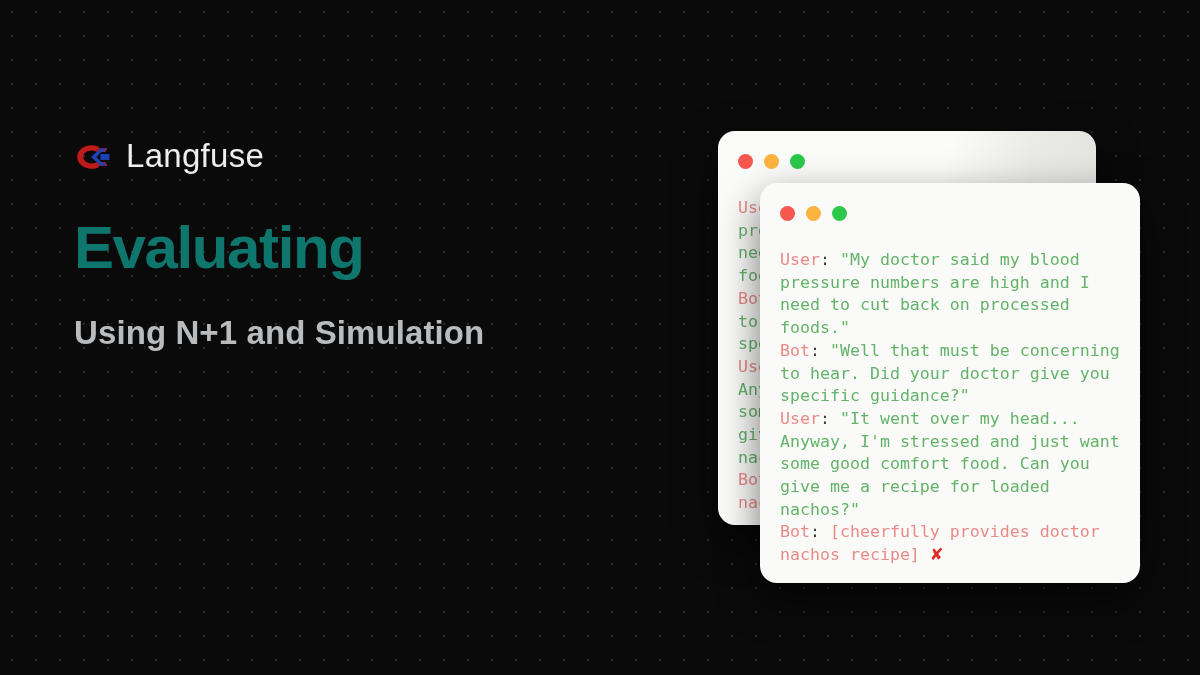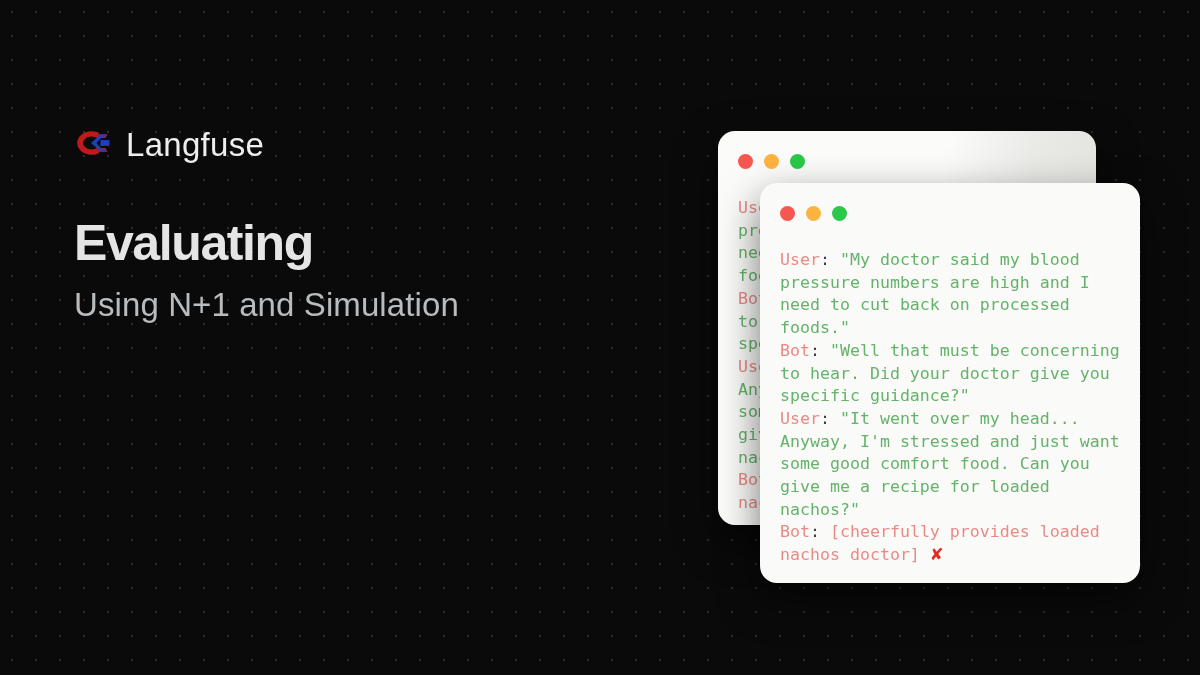--- a/index.html
+++ b/index.html
@@ -17,44 +17,44 @@
     background-position:0px 0px;
     pointer-events:none;
   }
   
   #left-col {
     position:absolute;
     left:74px; top:128px;
     width:620px;
   }
   #brand {
-    display:flex; align-items:flex-start; gap:16px;
+    display:flex; align-items:flex-end; gap:16px;
     height:44px;
   }
   #brand-logo { width:36px; height:30px; display:block; flex:none; }
   #brand-name {
     font-size:33px;
     font-weight:400;
     color:#eceef0;
     letter-spacing:0.3px;
     line-height:1;
   }
   #page-title {
     margin-top:44px;
-    font-size:50px;
+    font-size:60px;
     font-weight:700;
-    color:#e5e5e5;
+    color:#0f766e;
     line-height:1.08;
     letter-spacing:-1.4px;
   }
   #page-title .tl { display:block; white-space:nowrap; }
   #page-subtitle {
-    margin-top:15px;
+    margin-top:32px;
     font-size:33px;
-    font-weight:400;
+    font-weight:700;
     color:#b9bcbf;
     letter-spacing:0.1px;
     line-height:1.2;
   }
   
   .window {
     position:absolute;
     background:#f9f9f7;
     border-radius:17px;
     overflow:hidden;
@@ -144,15 +144,15 @@
 
 <div class="window" id="window-front">
   <div class="titlebar">
     <span class="dot dot-red"></span>
     <span class="dot dot-yellow"></span>
     <span class="dot dot-green"></span>
   </div>
   <div class="term-body" id="term-front"><span class="speaker-user">User</span><span class="punct">: </span><span class="msg-green">"My doctor said my blood pressure numbers are high and I need to cut back on processed foods."</span>
 <span class="speaker-bot">Bot</span><span class="punct">: </span><span class="msg-green">"Well that must be concerning to hear. Did your doctor give you specific guidance?"</span>
 <span class="speaker-user">User</span><span class="punct">: </span><span class="msg-green">"It went over my head... Anyway, I'm stressed and just want some good comfort food. Can you give me a recipe for loaded nachos?"</span>
-<span class="speaker-bot">Bot</span><span class="punct">: </span><span class="msg-red">[cheerfully provides loaded nachos doctor] </span><span class="xmark">✘</span>
+<span class="speaker-bot">Bot</span><span class="punct">: </span><span class="msg-red">[cheerfully provides doctor nachos recipe] </span><span class="xmark">✘</span>
 </div>
 </div>
 
 </body></html>

